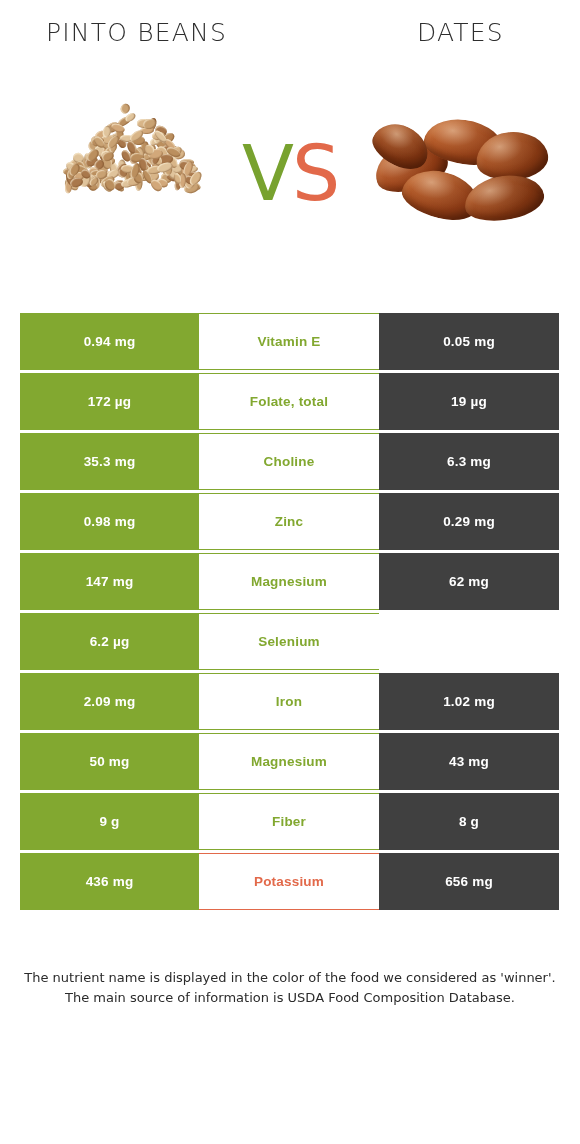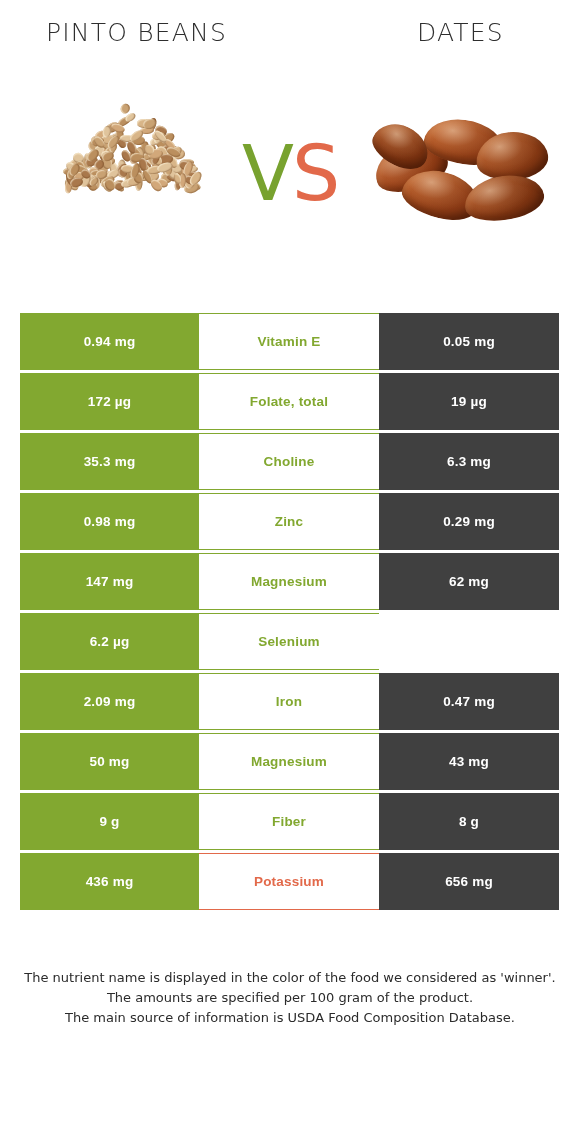--- a/index.html
+++ b/index.html
@@ -382,36 +382,35 @@
       <div class="cell cell-mid win-green">Magnesium</div>
       <div class="cell cell-right">62 mg</div>
     </div>
     <div class="row">
       <div class="cell cell-left">6.2 µg</div>
       <div class="cell cell-mid win-green">Selenium</div>
     </div>
     <div class="row">
       <div class="cell cell-left">2.09 mg</div>
       <div class="cell cell-mid win-green">Iron</div>
-      <div class="cell cell-right">0.47 mg</div>
+      <div class="cell cell-right">1.02 mg</div>
     </div>
     <div class="row">
       <div class="cell cell-left">50 mg</div>
       <div class="cell cell-mid win-green">Magnesium</div>
       <div class="cell cell-right">43 mg</div>
     </div>
     <div class="row">
       <div class="cell cell-left">9 g</div>
       <div class="cell cell-mid win-green">Fiber</div>
       <div class="cell cell-right">8 g</div>
     </div>
     <div class="row">
       <div class="cell cell-left">436 mg</div>
       <div class="cell cell-mid win-red">Potassium</div>
       <div class="cell cell-right">656 mg</div>
     </div>
   </div>
 
 <div class="footer">
   <p>The nutrient name is displayed in the color of the food we considered as 'winner'.</p>
-  <p>The amounts are specified per 100 gram of the product.</p>
   <p>The main source of information is USDA Food Composition Database.</p>
 </div>
 
 </body></html>

